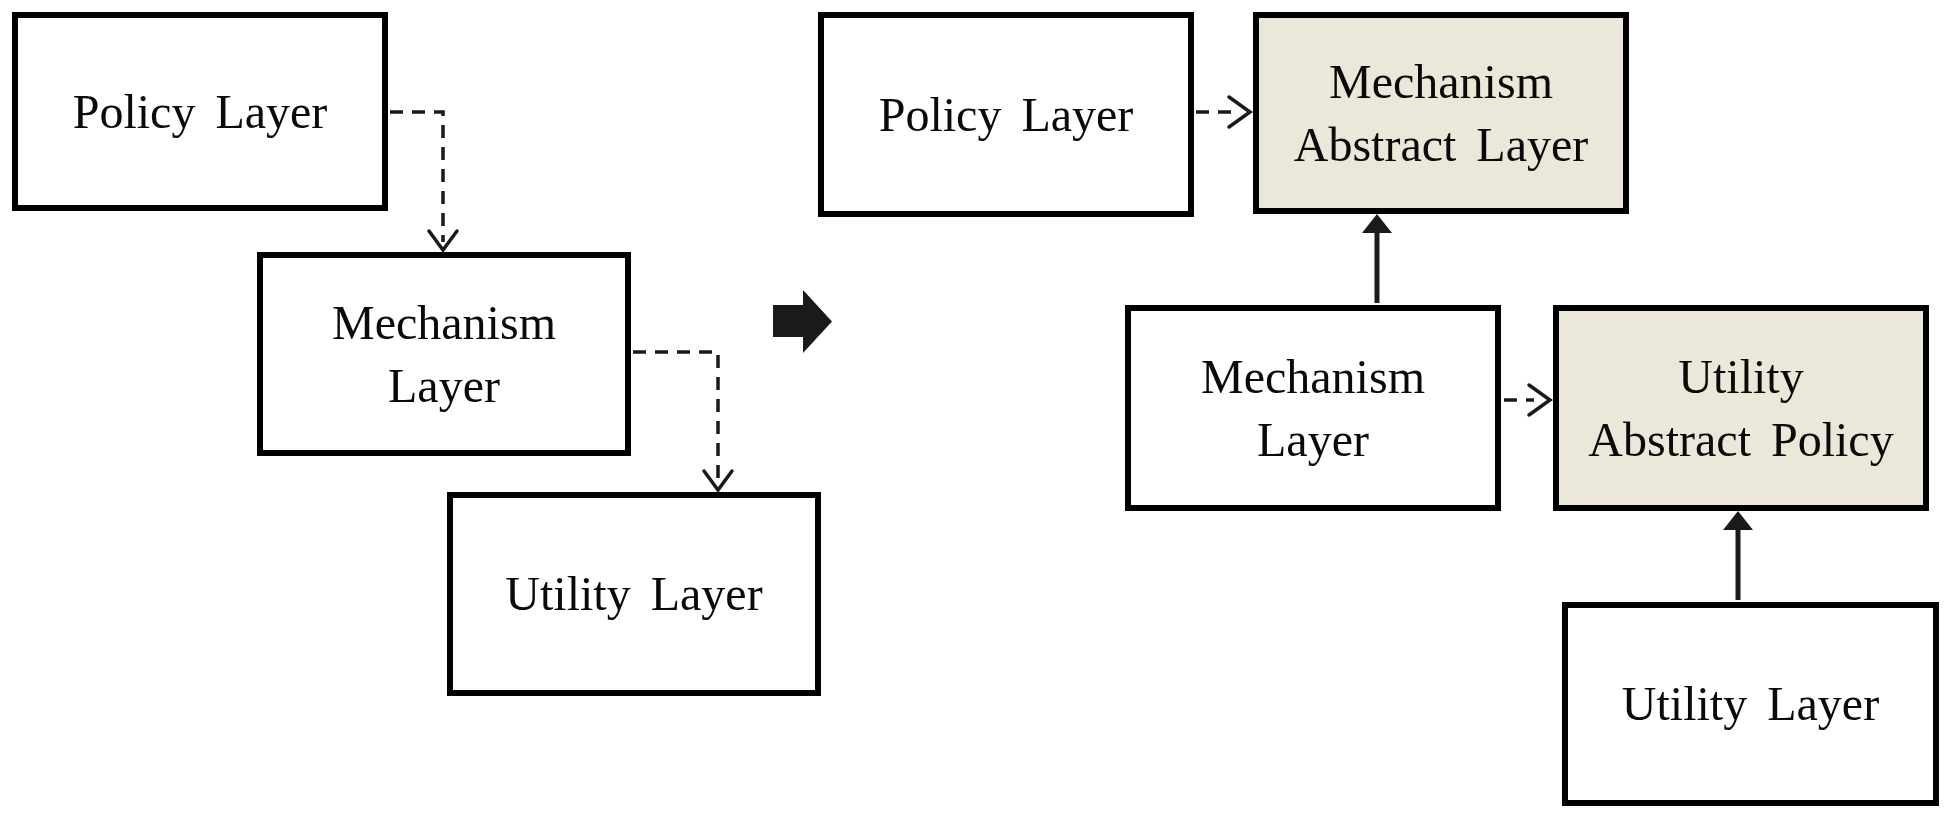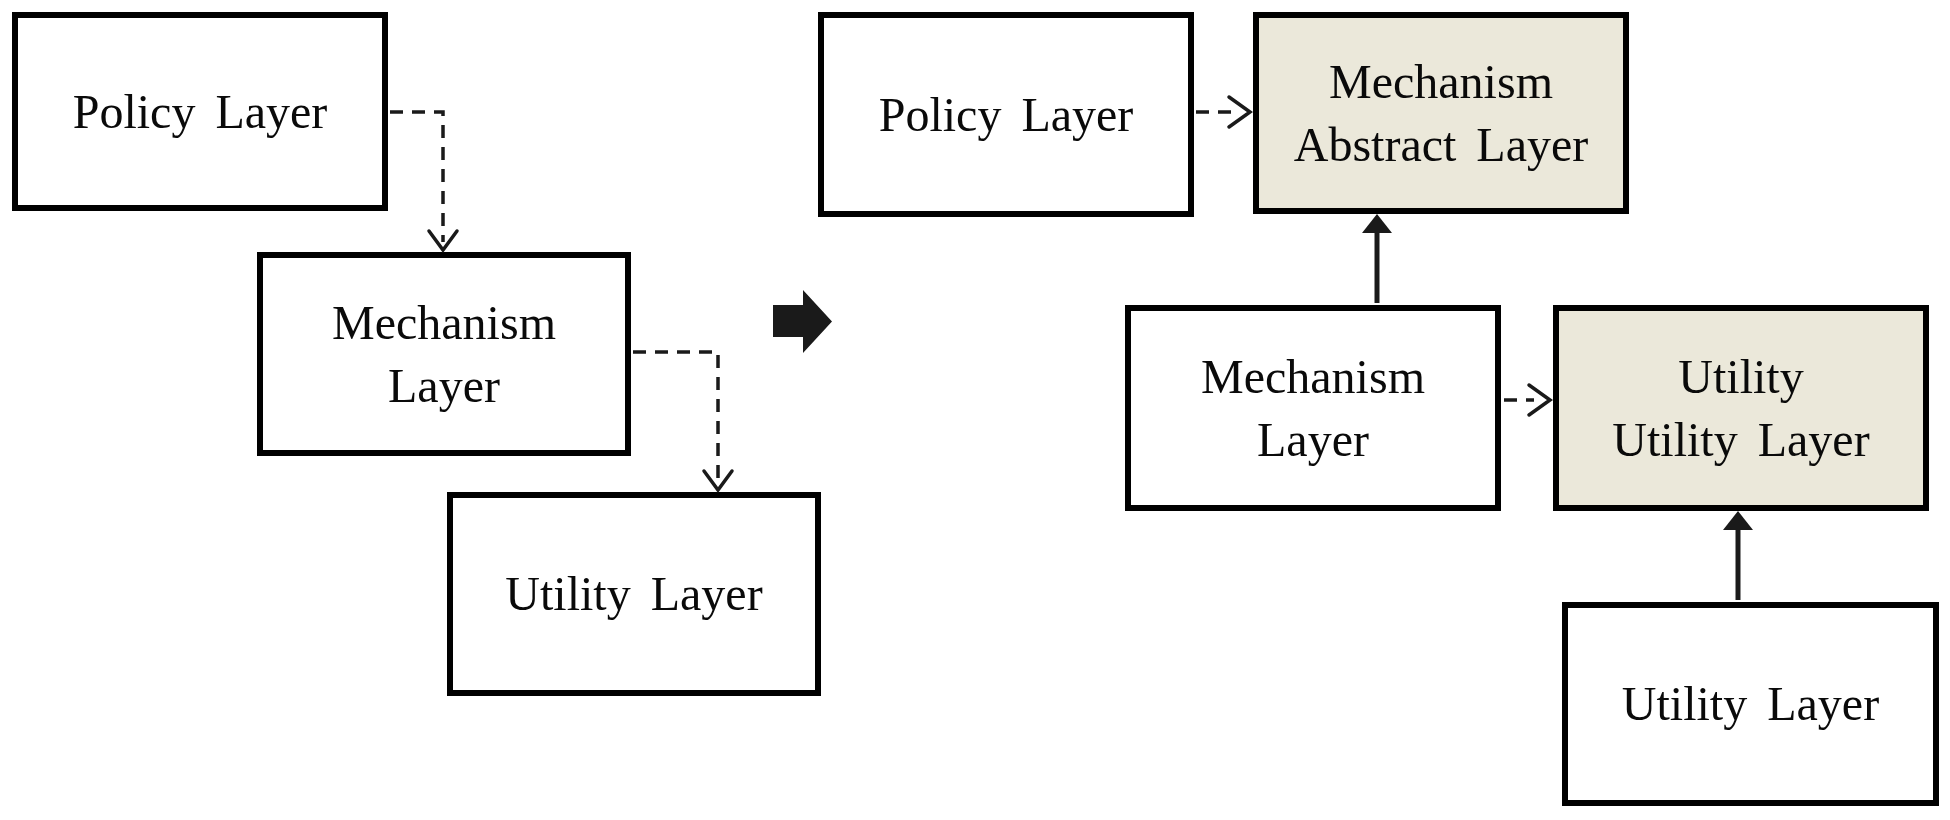--- a/index.html
+++ b/index.html
@@ -85,21 +85,21 @@
 
   <div class="box b-right-policy">Policy Layer</div>
 
   <div class="box abstract b-mech-abstract">Mechanism
 Abstract Layer</div>
 
   <div class="box b-right-mechanism">Mechanism
 Layer</div>
 
   <div class="box abstract b-util-abstract">Utility
-Utility Layer</div>
+Abstract Policy</div>
 
   <div class="box b-right-utility">Utility Layer</div>
 
   <svg class="overlay" viewBox="0 0 1950 820">
 
     <g>
       <path class="dash-line" d="M 390 112 L 443 112 L 443 242"></path>
       <path class="open-head" d="M 429 231 L 443 250 L 457 231"></path>
     </g>
 

